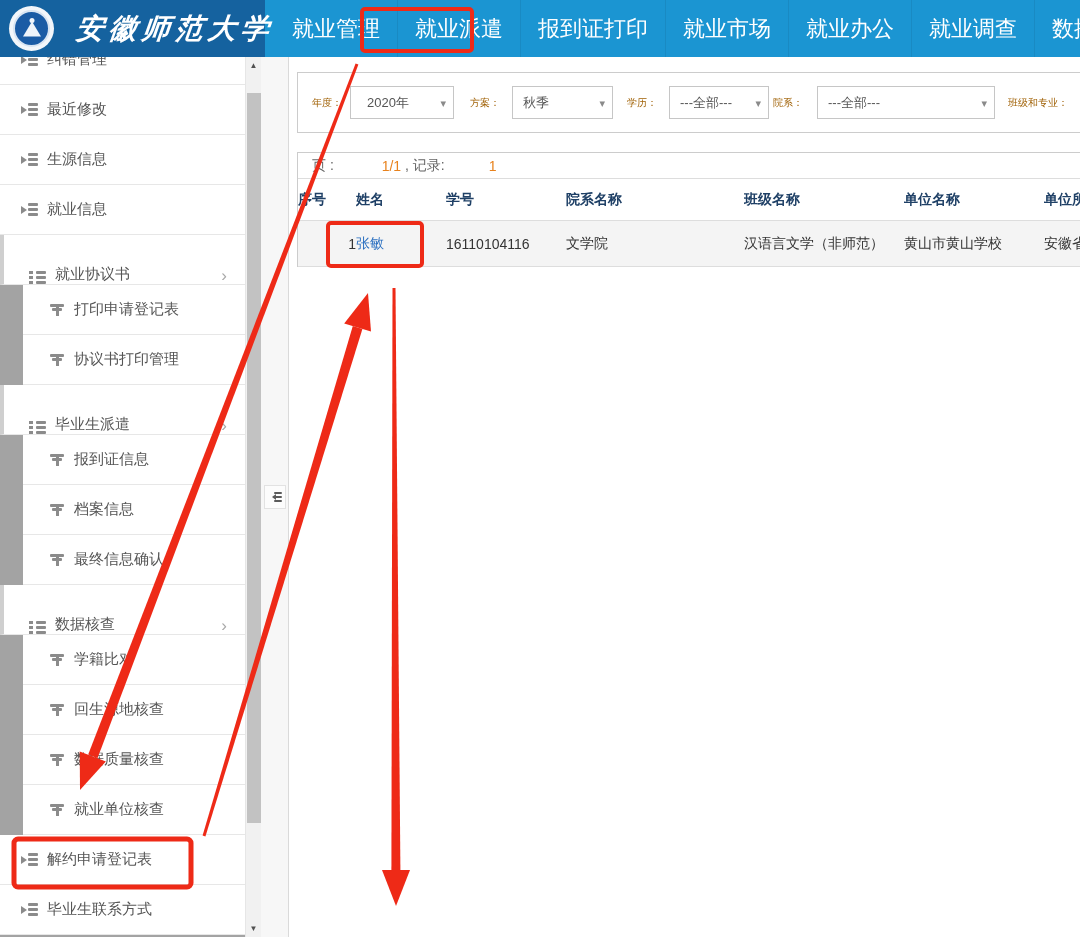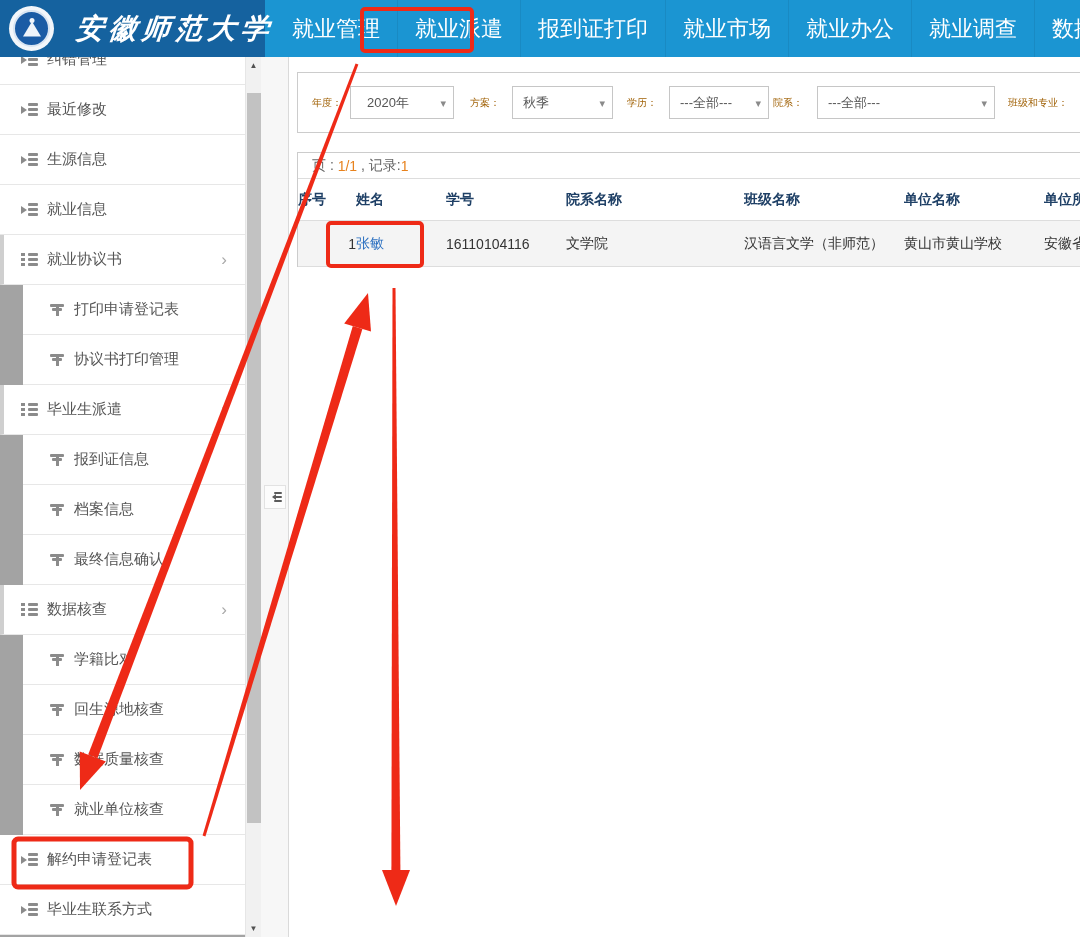--- a/index.html
+++ b/index.html
@@ -19,21 +19,21 @@
   .nav{flex:1;background:#1b95d2;display:flex;align-items:stretch;padding-left:10px;}
   .nav-item{display:flex;align-items:center;padding:0 17px;color:#fff;font-size:22px;cursor:pointer;white-space:nowrap;}
   .nav-item + .nav-item{border-left:1px solid rgba(0,0,0,0.07);}
 
   
   .sidebar{position:absolute;top:57px;left:0;width:245px;bottom:0;background:#a3a3a3;overflow:hidden;}
   .side-list{list-style:none;margin:-22px 0 0 0;padding:0;}
   .side-item{height:49px;border-bottom:1px solid #e7e7e7;display:flex;align-items:center;
              font-size:15px;color:#555;background:#fff;box-sizing:content-box;cursor:pointer;}
   .side-item.parent{padding-left:21px;}
-  .side-item.group{padding-left:17px;border-left:4px solid #cfcfcf;}
+  .side-item.group{padding-left:25px;border-left:4px solid #cfcfcf;align-items:flex-end;}
   .side-item.sub{margin-left:23px;padding-left:27px;}
   .side-label{margin-left:9px;}
   .chev{margin-left:auto;margin-right:18px;color:#a9a9a9;font-size:17px;line-height:1;}
 
   
   .ic{position:relative;display:inline-block;width:17px;height:13px;flex:0 0 17px;}
   .ic .b{position:absolute;height:3px;background:#8b8b8b;border-radius:1px;left:0;right:0;}
   .ic .b1{top:0;} .ic .b2{top:5px;} .ic .b3{top:10px;}
   .ic.toc .b{left:7px;}
   .ic.toc::before{content:"";position:absolute;left:0;top:3px;width:0;height:0;
@@ -72,21 +72,21 @@
           padding:0 24px 0 10px;position:relative;font-size:13px;color:#555;box-sizing:border-box;cursor:pointer;white-space:nowrap;}
   .caret{position:absolute;right:7px;top:50%;transform:translateY(-50%);color:#8a8a8a;font-size:11px;line-height:1;}
   .caret::before{content:"▾";}
   .ml4{margin-left:4px;} .ml8{margin-left:8px;} .ml12{margin-left:12px;} .ml13{margin-left:13px;}
   .ml14{margin-left:14px;} .ml16{margin-left:16px;}
   .w-year{width:104px;padding-left:16px;} .w-plan{width:101px;text-align:center;} .w-degree{width:100px;} .w-dept{width:178px;}
 
   .table-panel{position:absolute;left:8px;top:95px;right:-2px;border:1px solid #ccc;border-bottom:none;box-sizing:border-box;}
   .pageinfo{height:25px;display:flex;align-items:center;padding-left:14px;font-size:14px;color:#666;
             border-bottom:1px solid #ddd;white-space:pre;}
-  .orange{color:#e8821d;}
+  .orange{color:#e8821d;margin-left:44px;}
   table.grid{width:100%;border-collapse:collapse;table-layout:fixed;}
   table.grid th{height:41px;text-align:left;font-size:14px;color:#1f4066;font-weight:bold;
                 border-bottom:1px solid #ddd;padding:0;overflow:hidden;white-space:nowrap;}
   table.grid td{height:45px;font-size:14px;color:#333;background:#f4f4f4;border-bottom:1px solid #ddd;
                 padding:0;overflow:hidden;white-space:nowrap;}
   th.c1,td.c1{padding-left:18px;}
   td.c1{text-align:right;padding-right:16px;box-sizing:border-box;}
   a.cell-link{color:#2a6fc0;text-decoration:none;cursor:pointer;}
 
   

